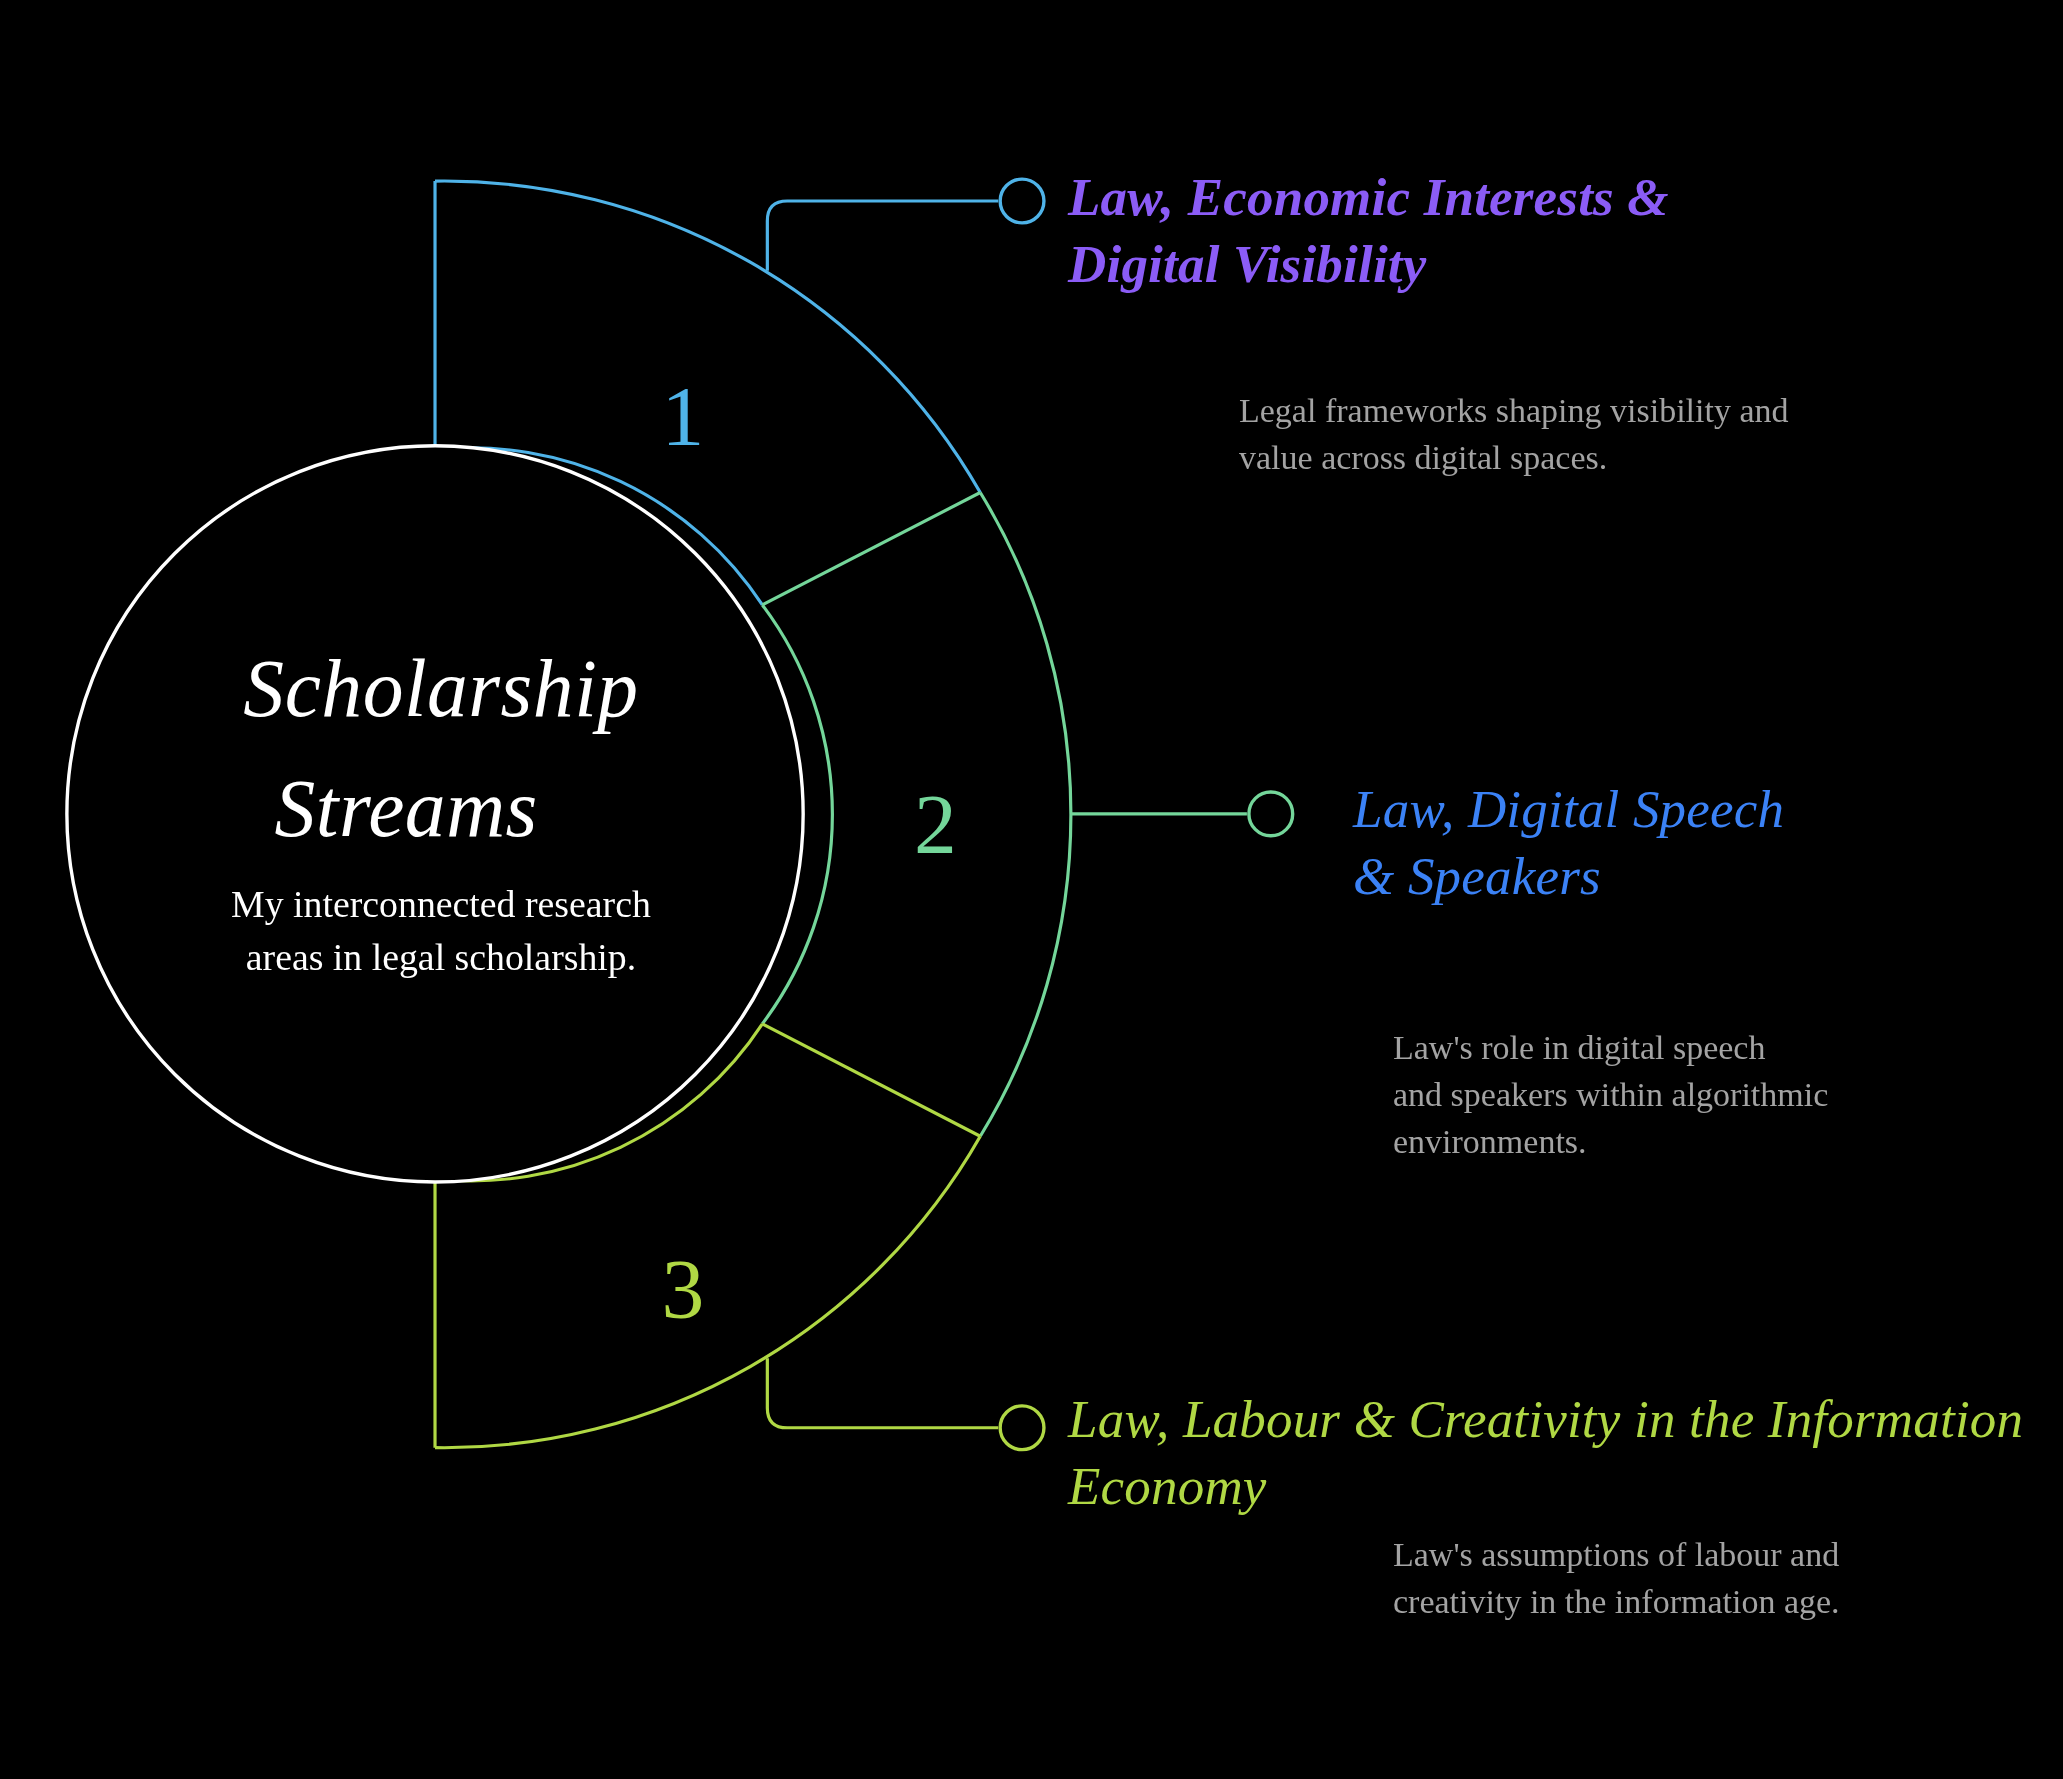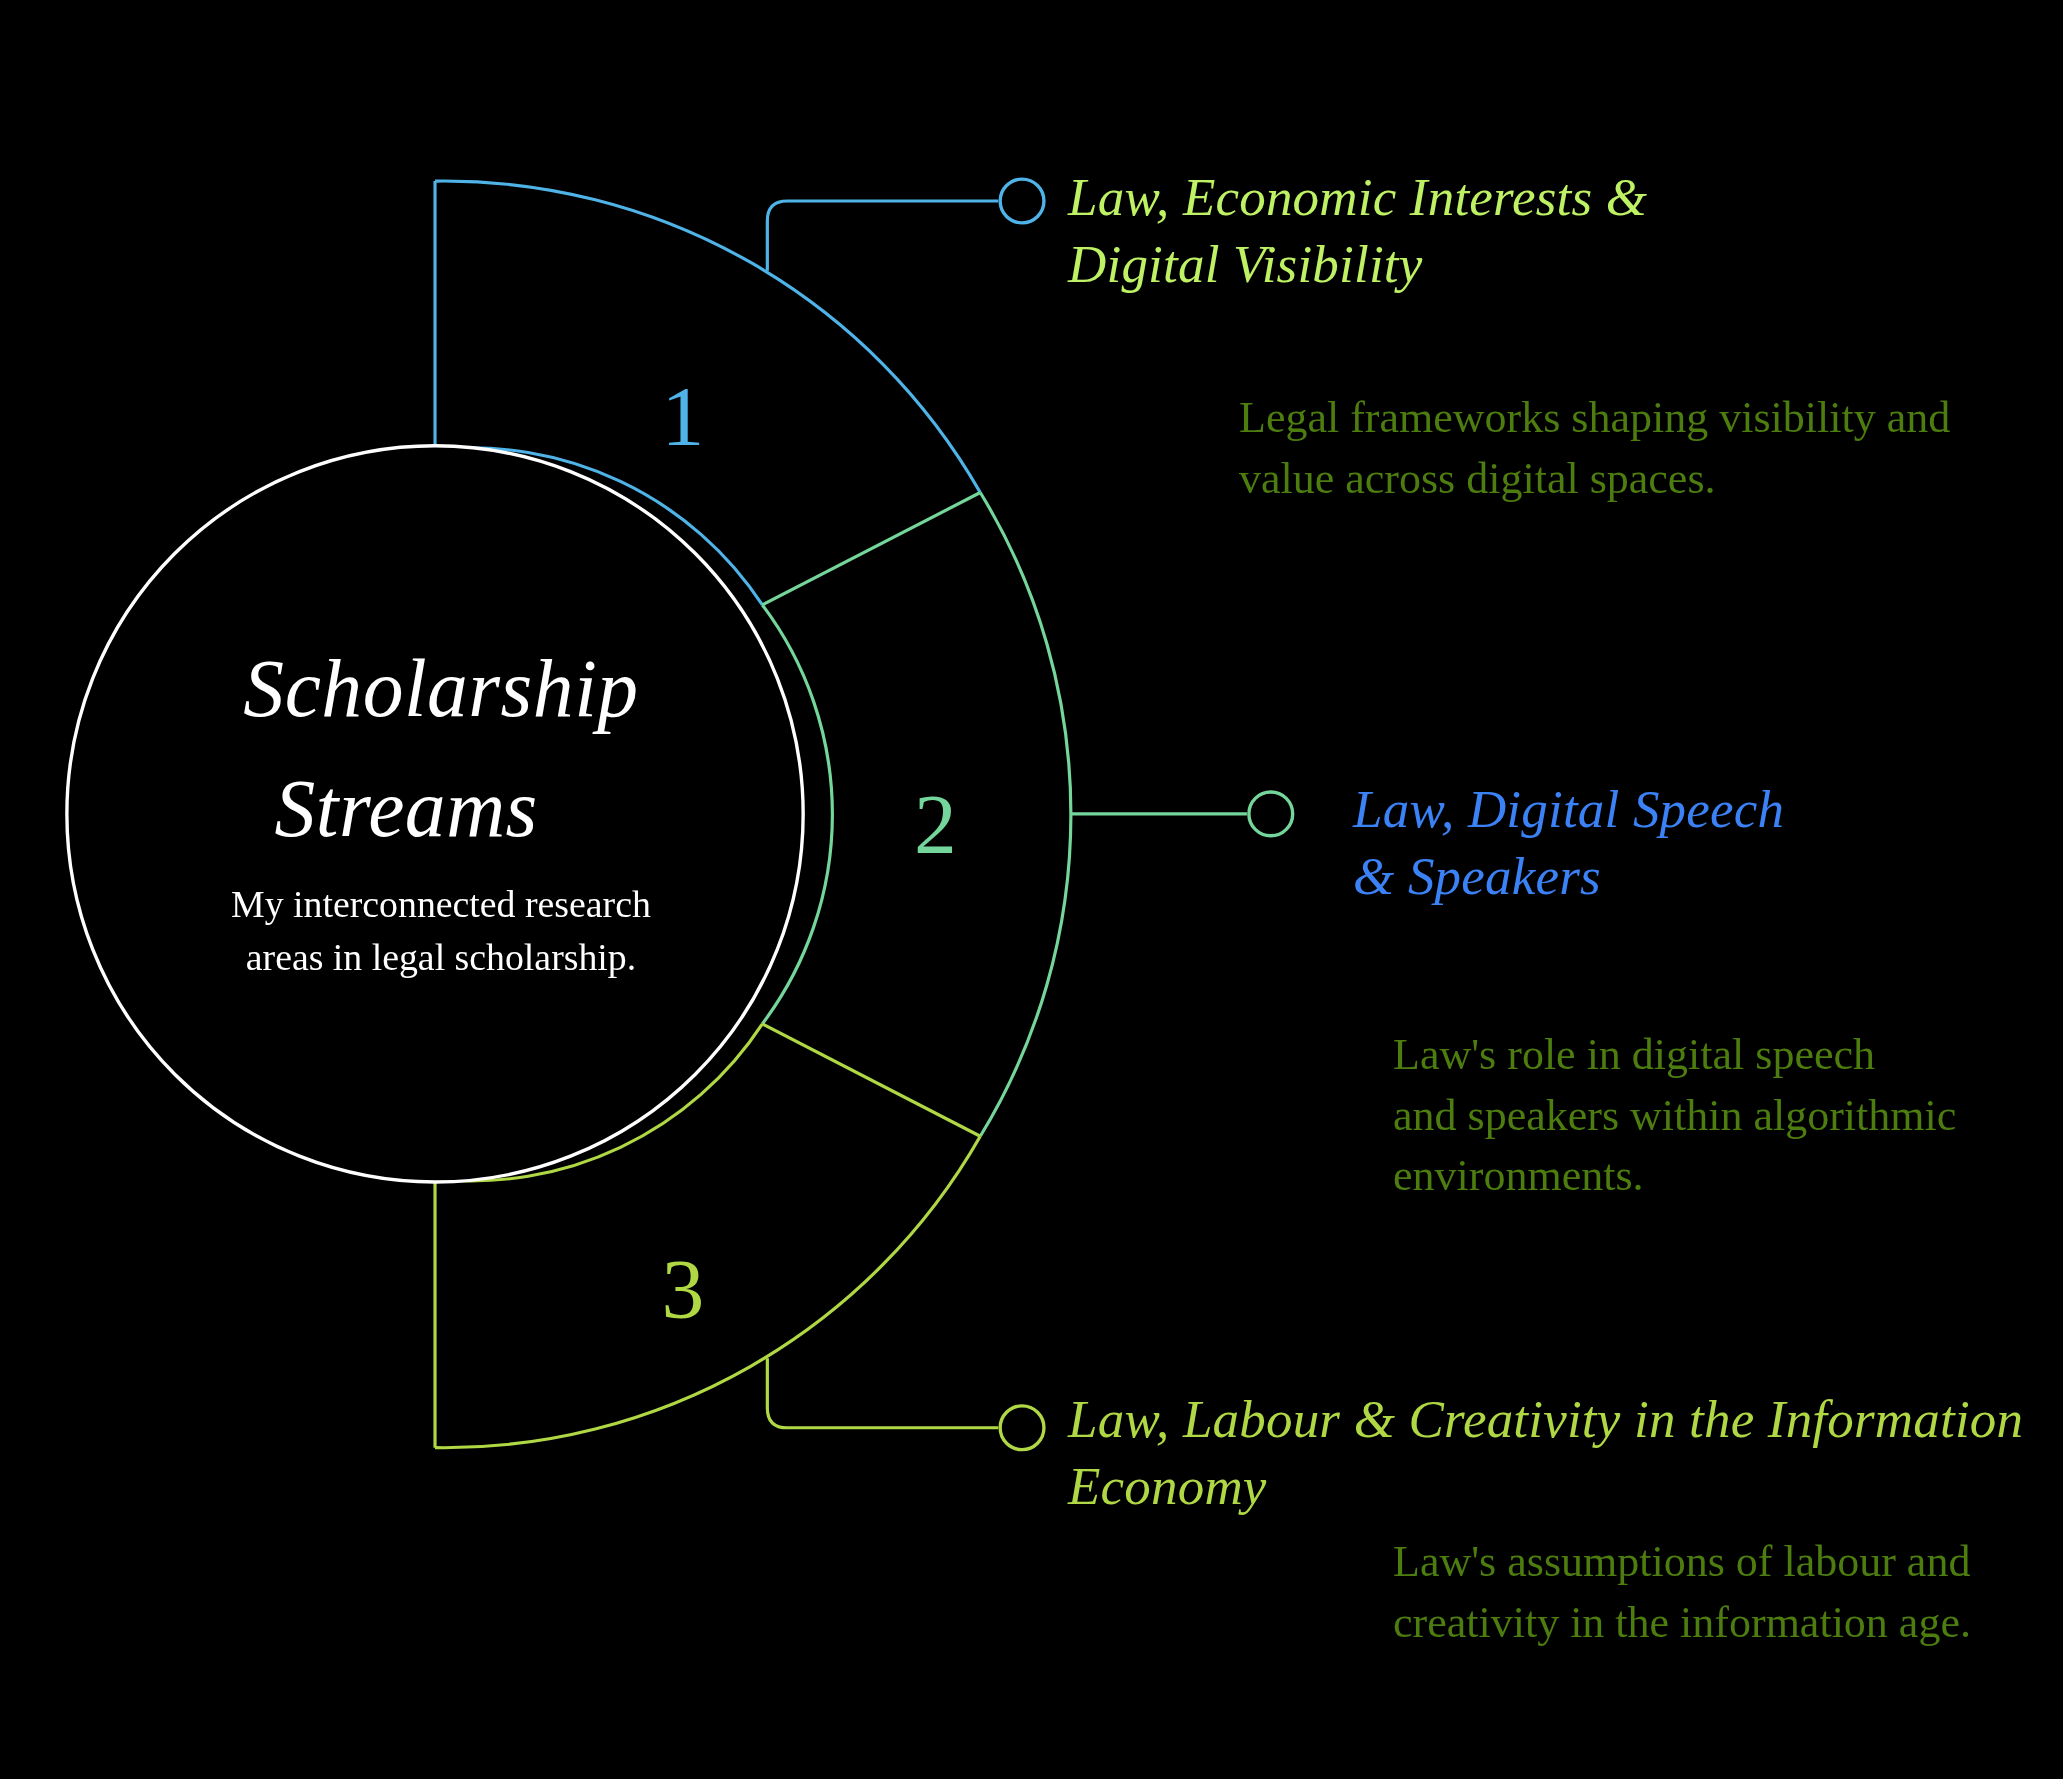--- a/index.html
+++ b/index.html
@@ -68,23 +68,23 @@
     font-size: 53px;
     line-height: 1.26;
     letter-spacing: 0.2px;
     white-space: pre-line;
   }
   .stream-desc {
     position: absolute;
     font-family: "Liberation Serif", "DejaVu Serif", serif;
     font-style: normal;
     font-weight: 400;
-    font-size: 44px;
+    font-size: 34px;
     line-height: 1.38;
-    color: #4d7c0f;
+    color: #a3a3a3;
     white-space: pre-line;
   }
 </style>
 </head>
 <body>
 
 <div id="stage">
 
   <svg class="diagram" viewBox="0 0 2074 1788">
     <defs></defs>
@@ -124,21 +124,21 @@
 
     <g>
       <circle class="hub-circle" cx="437" cy="818" r="370"></circle>
       <text class="hub-title" x="443" y="720">Scholarship</text>
       <text class="hub-title" x="408" y="840">Streams</text>
       <text class="hub-sub" x="443" y="922">My interconnected research</text>
       <text class="hub-sub" x="443" y="975">areas in legal scholarship.</text>
     </g>
   </svg>
 
-  <div class="stream-title" style="left:1068px; top:164px; width:756px; color:#bef264;">Law, Economic Interests &amp;
+  <div class="stream-title" style="left:1068px; top:164px; width:756px; color:#8b5cf6;font-weight:bold;">Law, Economic Interests &amp;
 Digital Visibility</div>
 
   <div class="stream-desc" style="left:1239px; top:388px; width:756px;">Legal frameworks shaping visibility and
 value across digital spaces.</div>
 
   <div class="stream-title" style="left:1353px; top:776px; width:697px; color:#3b82f6;">Law, Digital Speech
 &amp; Speakers</div>
 
   <div class="stream-desc" style="left:1393px; top:1025px; width:637px;">Law's role in digital speech
 and speakers within algorithmic

